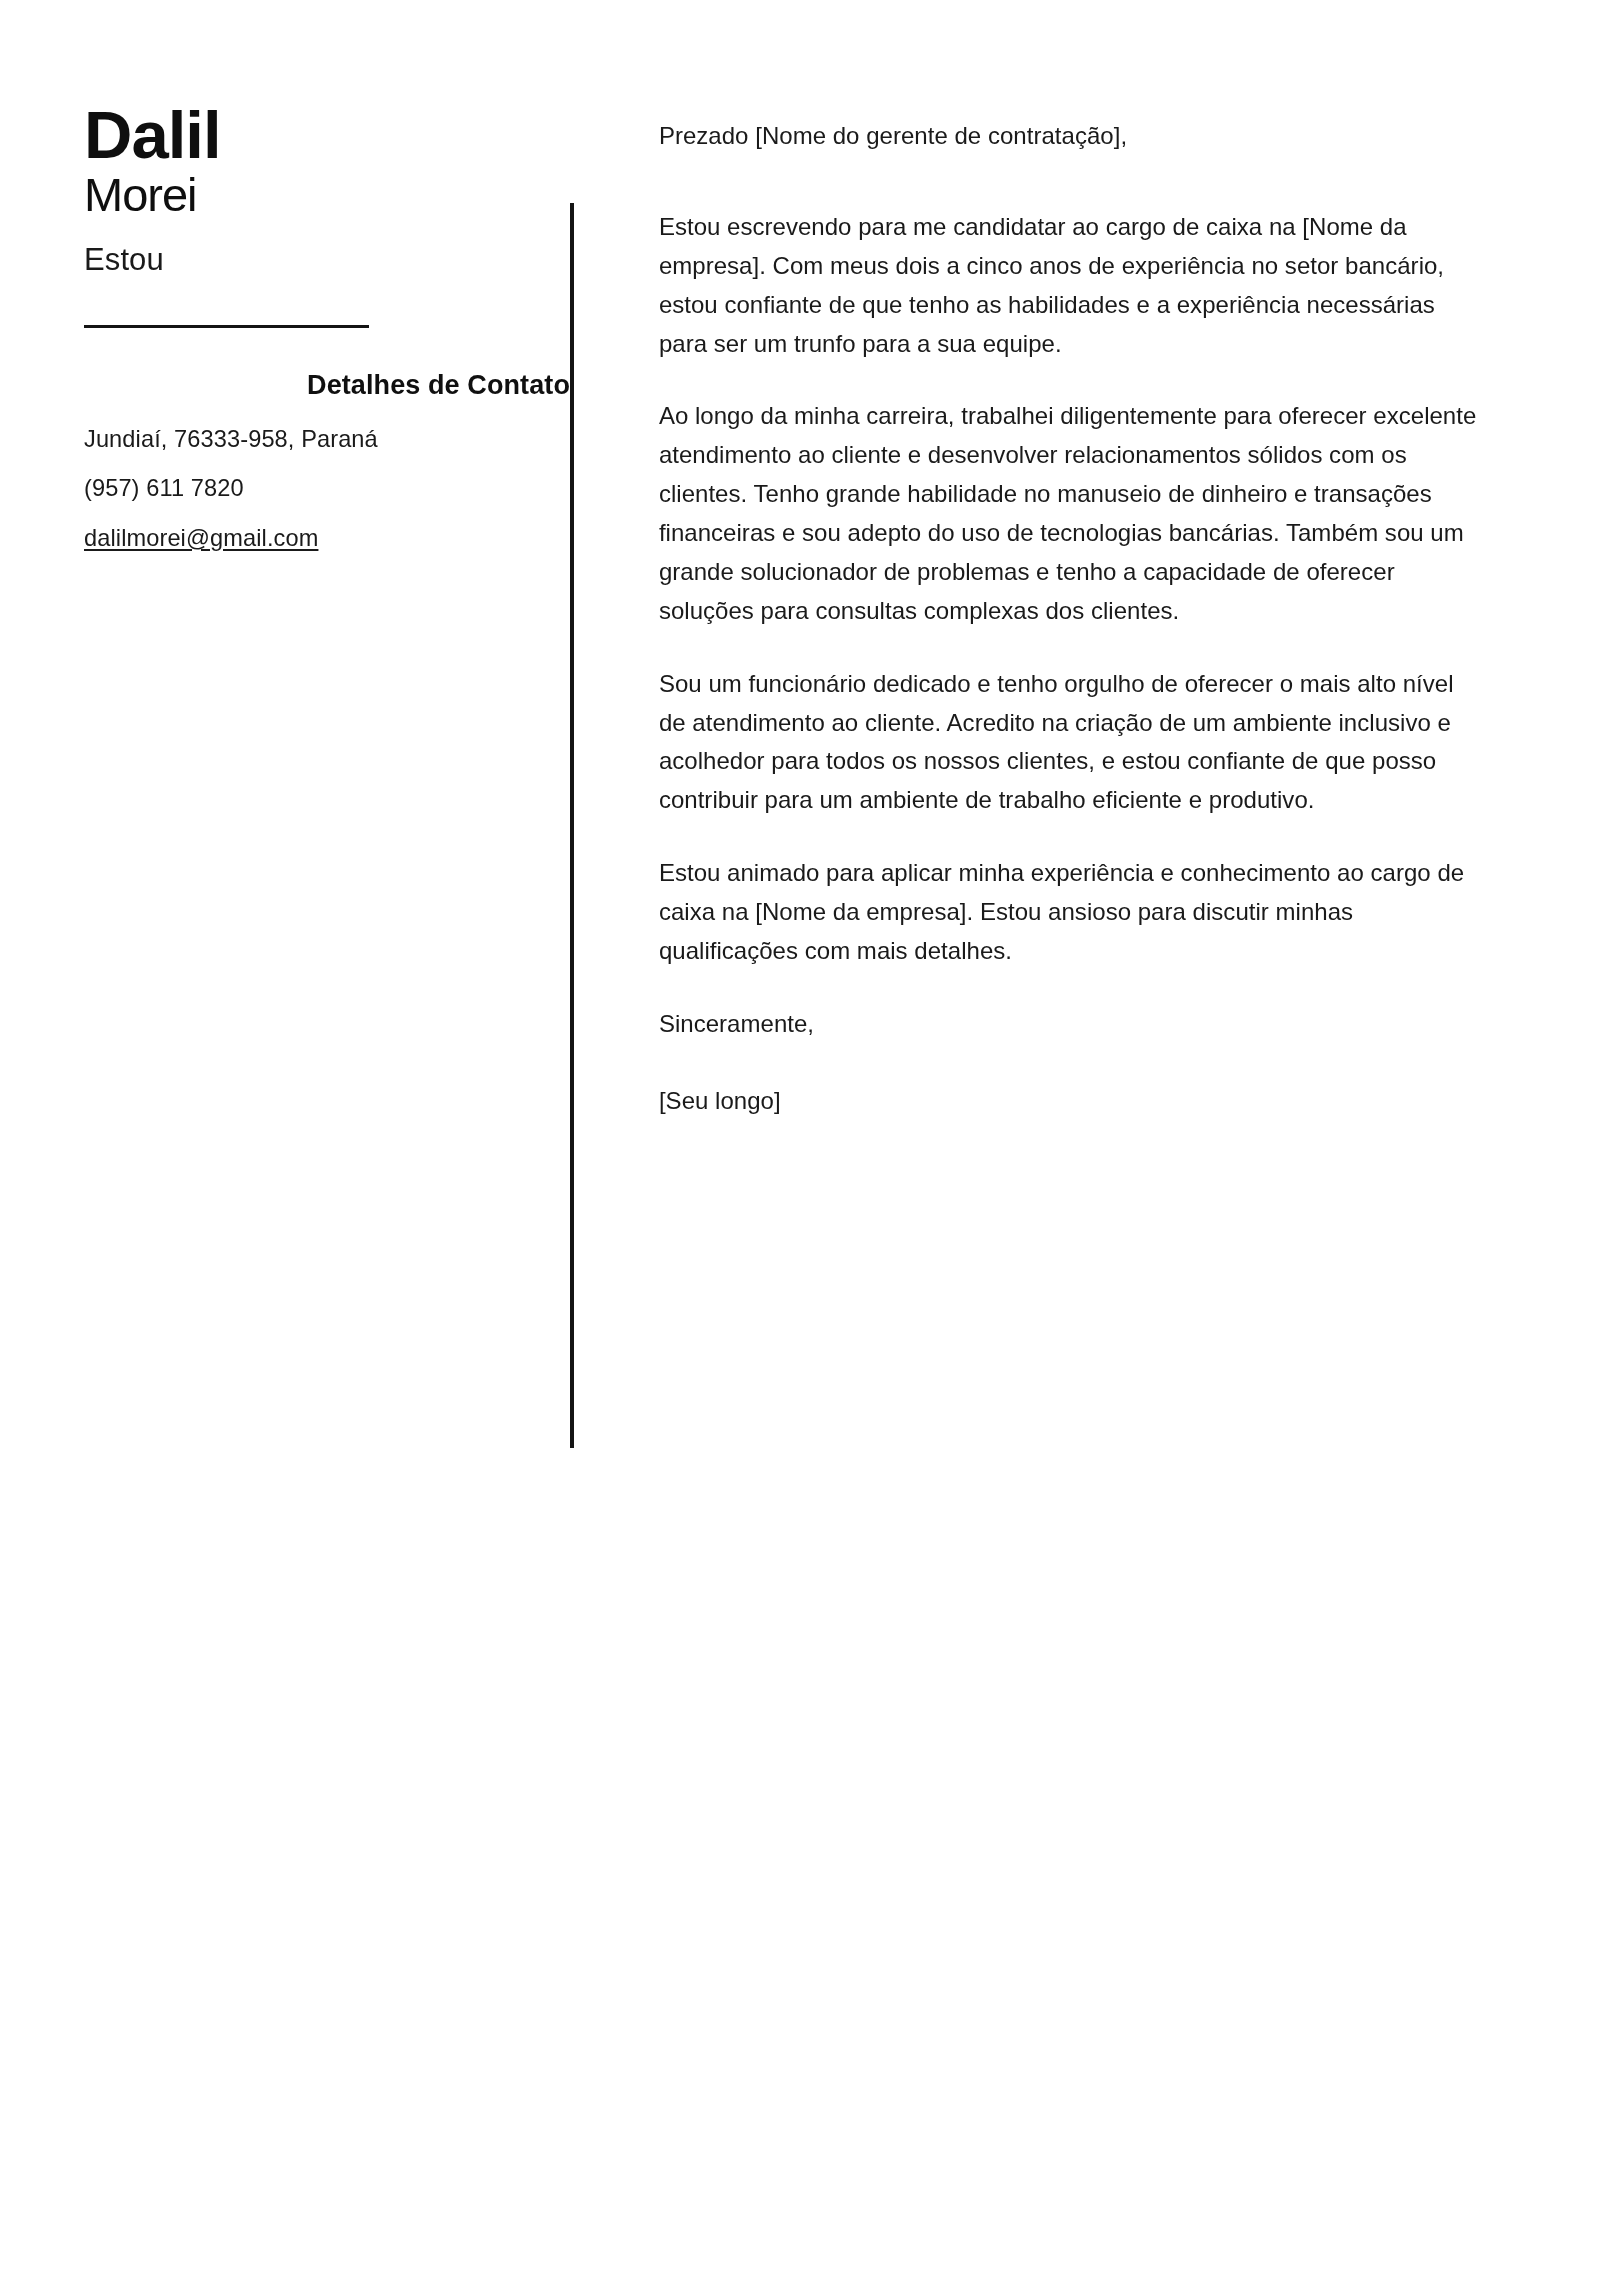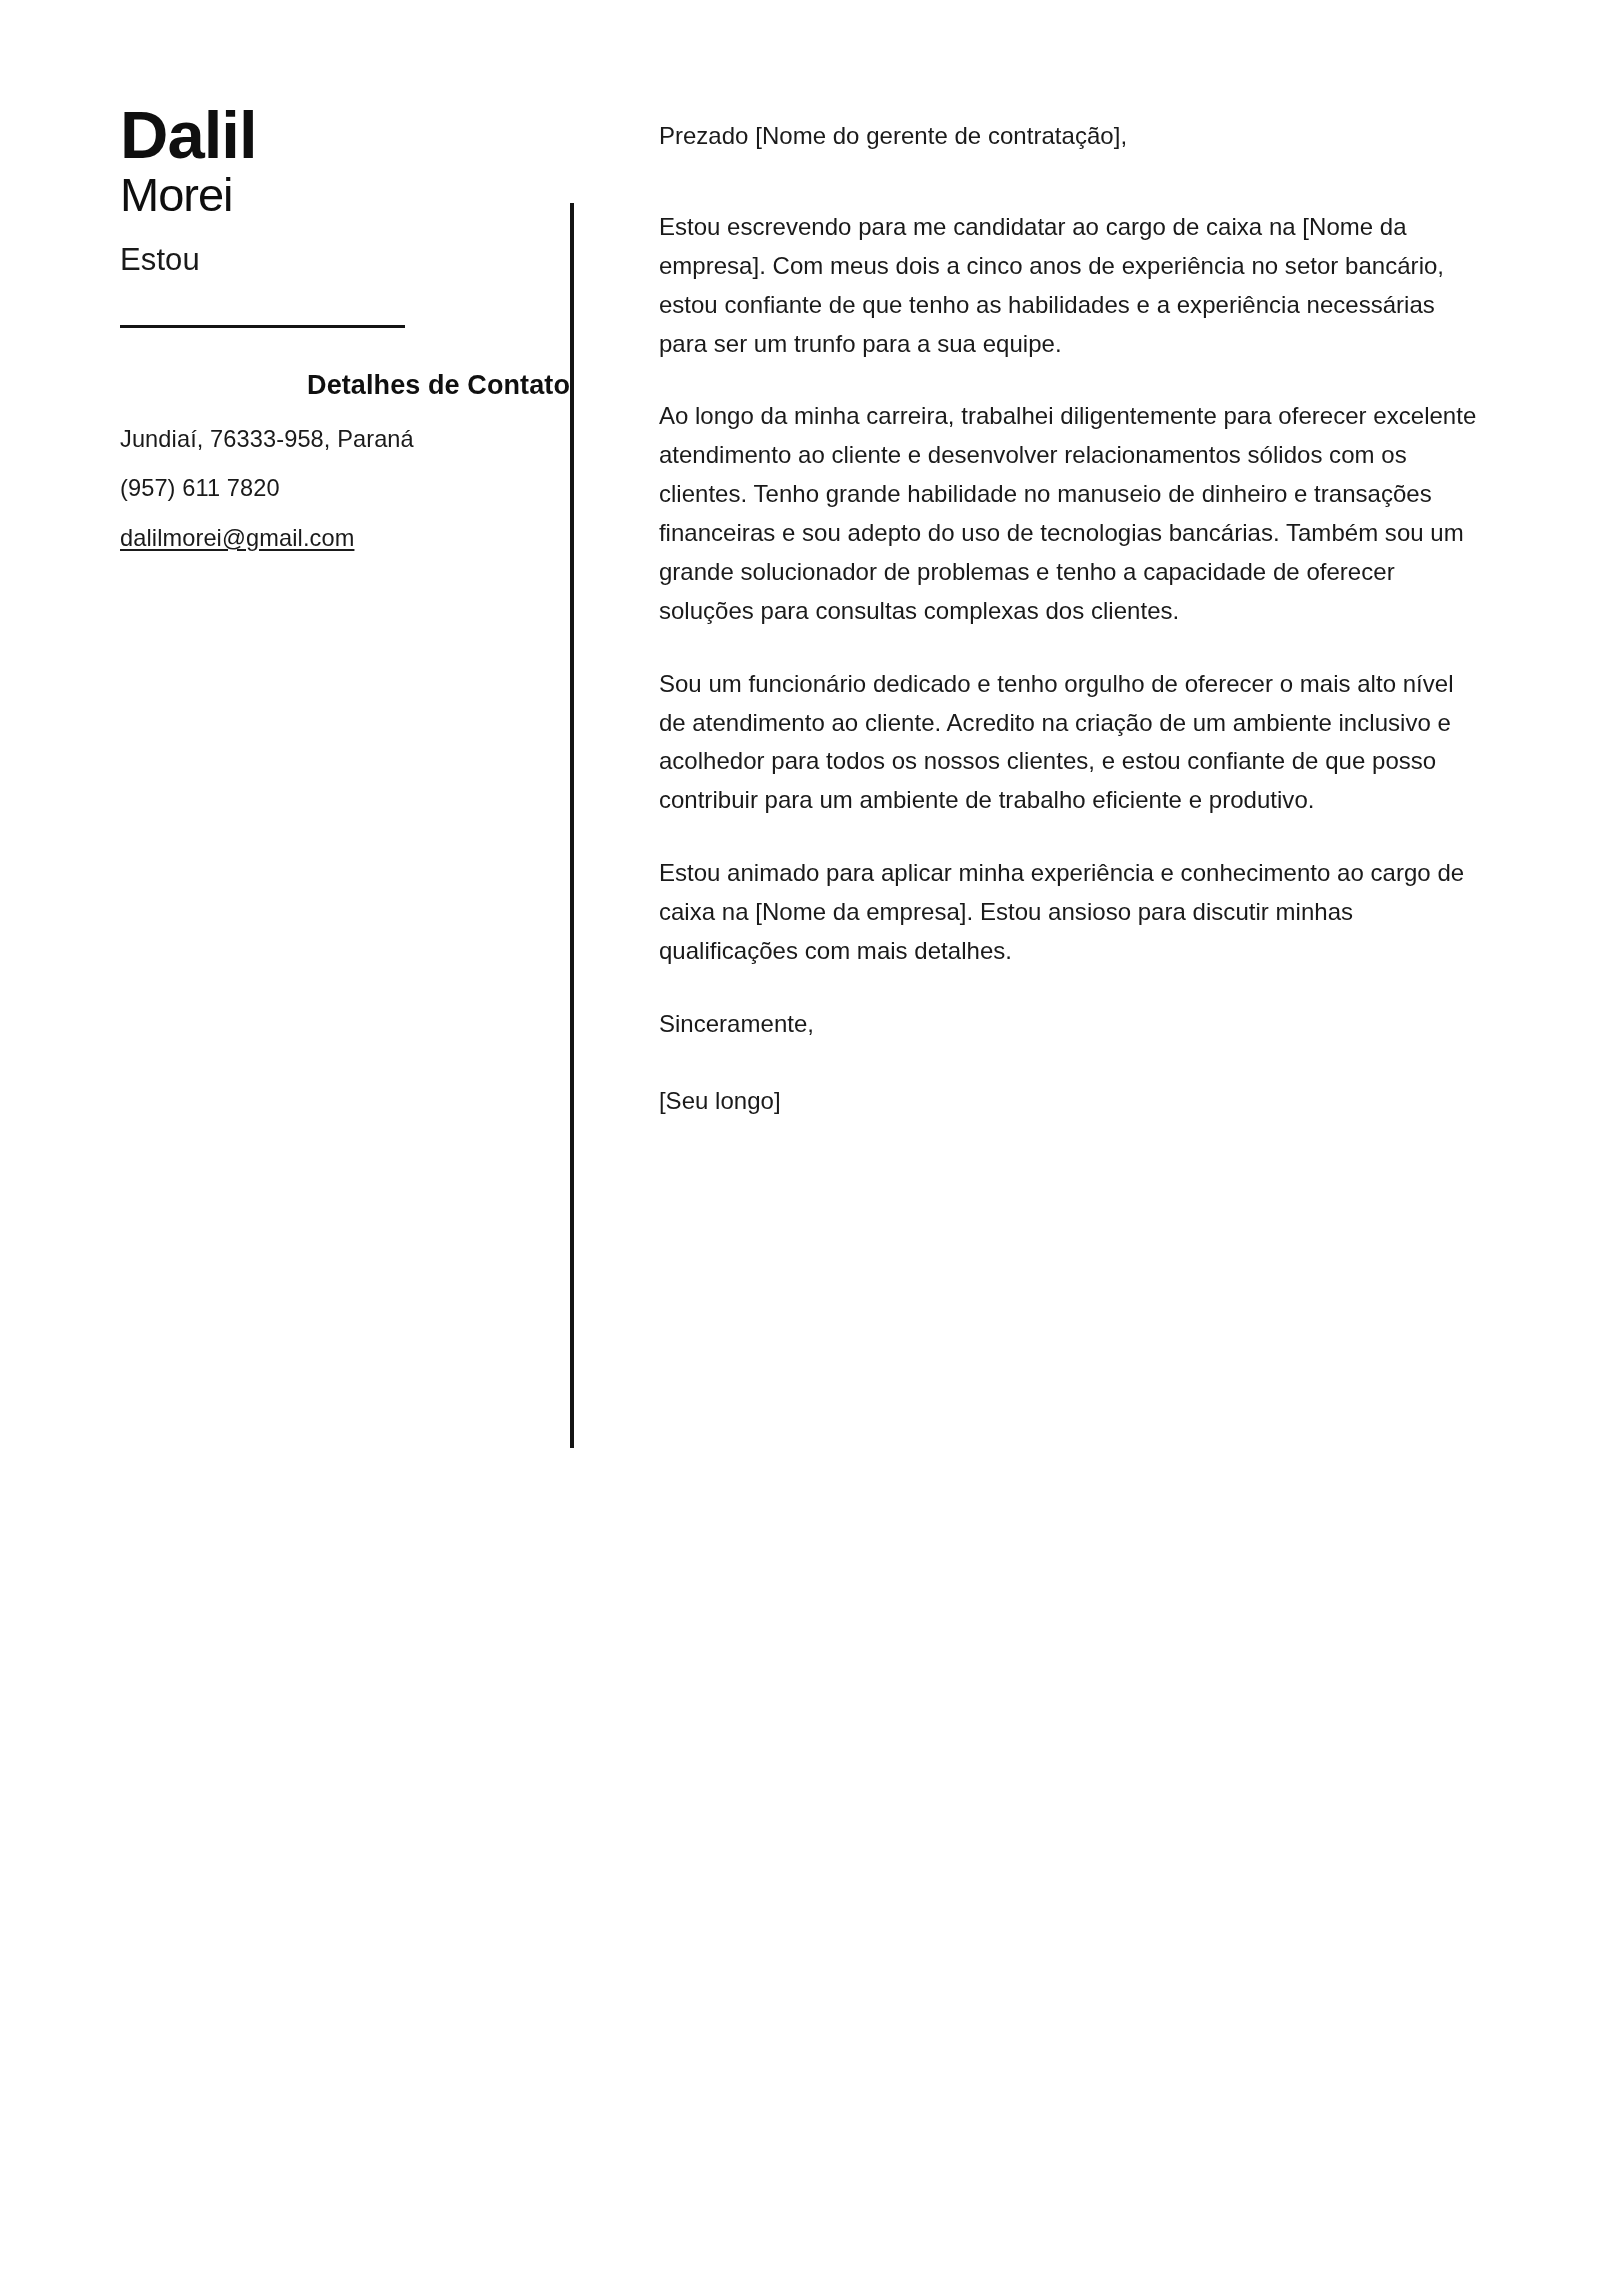--- a/index.html
+++ b/index.html
@@ -33,21 +33,21 @@
     height: 2295px;
     display: flex;
     flex-direction: row;
     align-items: flex-start;
   }
 
   .sidebar {
     width: 570px;
     flex: 0 0 570px;
     box-sizing: border-box;
-    padding: 101px 0 0 120px;
+    padding: 101px 0 0 84px;
   }
 
   .divider-col {
     flex: 0 0 3.9px;
     width: 3.9px;
     align-self: stretch;
     position: relative;
   }
 
   .vrule {

